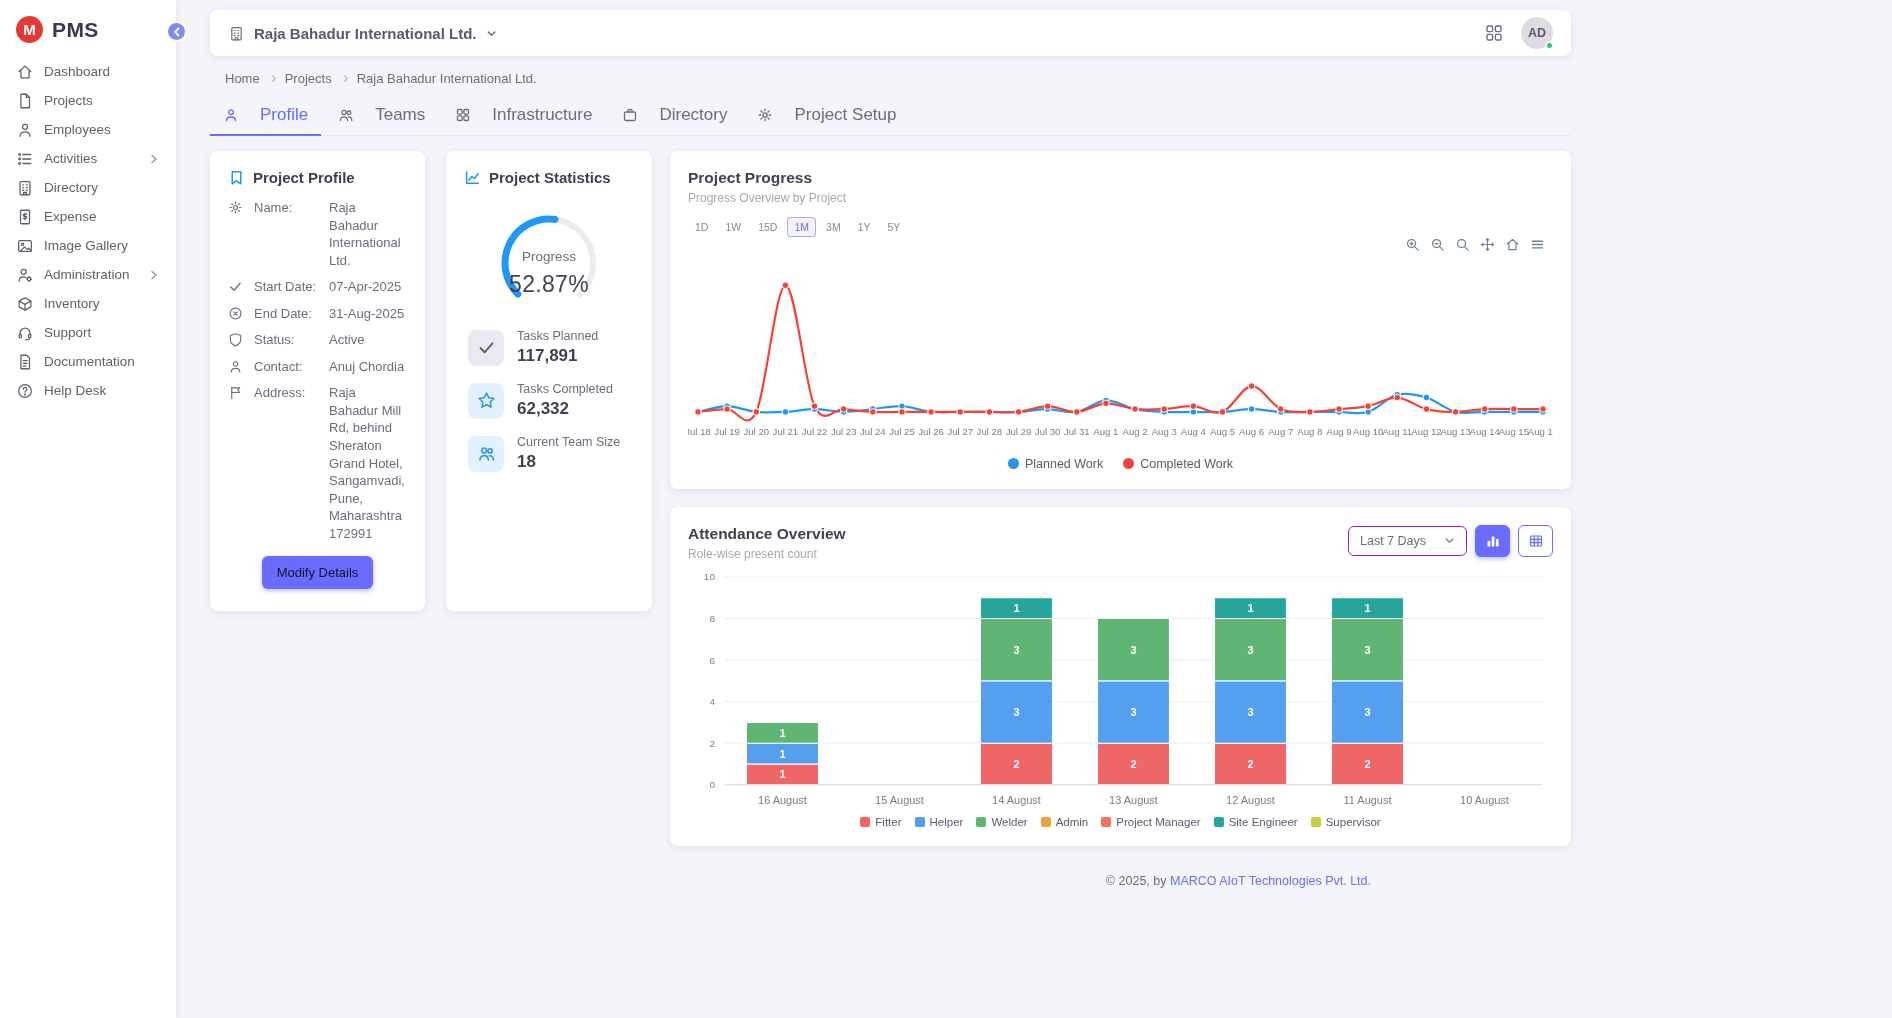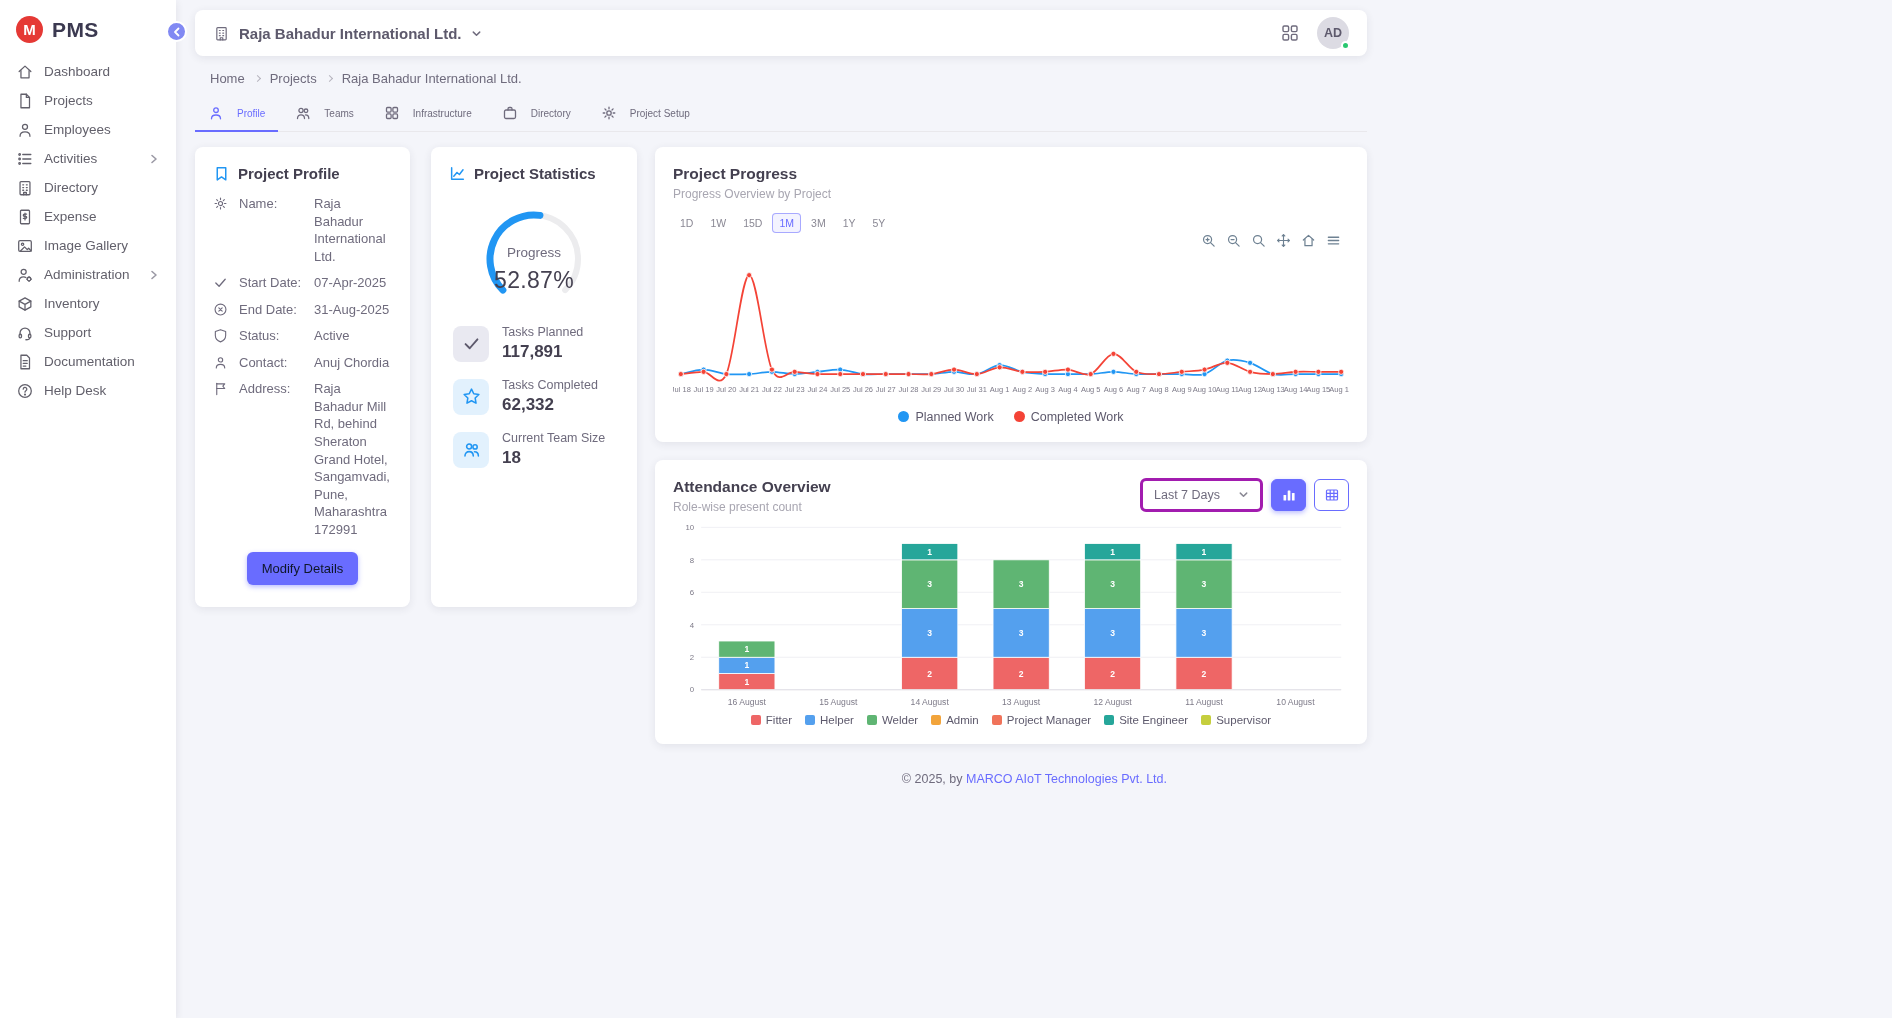--- a/index.html
+++ b/index.html
@@ -31,21 +31,21 @@
   .side-item .chev { margin-left:auto; width:12px; height:12px; color:#9b99a5; }
   .collapse-btn {
     position:absolute; left:166px; top:21px; width:21px; height:21px; border-radius:50%;
     background:#8189f3; border:2px solid #fff; color:#fff; cursor:pointer; padding:0;
     display:flex; align-items:center; justify-content:center; z-index:5;
   }
   .collapse-btn svg { width:10px; height:10px; }
 
   
   .main { flex:1; position:relative; }
-  .content { width:1172px; margin:10px 0 0 19px; }
+  .content { width:1361px; margin:10px 0 0 34px; }
 
   .header-card {
     height:46px; background:#fff; border-radius:8px; box-shadow:0 2px 9px rgba(47,43,61,.09);
     display:flex; align-items:center; padding:0 18px;
   }
   .company-select { display:flex; align-items:center; gap:9px; cursor:pointer; }
   .company-select svg { color:#6f6b7d; }
   .company-name { font-size:15px; font-weight:600; color:#5d596c; }
   .header-right { margin-left:auto; display:flex; align-items:center; gap:16px; }
   .apps-grid-btn { background:none; border:none; padding:2px; cursor:pointer; color:#6f6b7d; }
@@ -61,21 +61,21 @@
 
   .breadcrumb { display:flex; align-items:center; font-size:13px; color:#6f6b7d; margin:15px 0 0 15px; }
   .bc-link { cursor:pointer; }
   .bc-sep {
     width:5px; height:5px; border-right:1.6px solid #b5b3be; border-top:1.6px solid #b5b3be;
     transform:rotate(45deg); display:inline-block; margin:0 10px;
   }
 
   .tabs { display:flex; gap:4px; margin-top:10px; border-bottom:1px solid #e9e8ec; }
   .tab {
-    display:flex; align-items:center; gap:13px; padding:9px 13px; font-size:10px; font-weight:500;
+    display:flex; align-items:center; gap:21px; padding:9px 13px; font-size:17px; font-weight:500;
     color:#6f6b7d; border-bottom:2px solid transparent; margin-bottom:-1px; cursor:pointer;text-align:center;
   }
   .tab svg { width:16px; height:16px; }
   .tab.active { color:#696cff; border-bottom-color:#696cff; }
 
   .columns { display:flex; gap:18px; align-items:flex-start; margin-top:15px; }
   .col-left { width:442px; flex:none; display:flex; flex-direction:row; gap:21px; }
   .col-right { flex:1; display:flex; flex-direction:column; gap:18px; min-width:0; }
 
   .card { background:#fff; border-radius:8px; box-shadow:0 2px 9px rgba(47,43,61,.09); padding:18px; }
@@ -120,21 +120,21 @@
   #line-chart { width:100%; height:auto; }
   .chart-legend { display:flex; justify-content:center; gap:20px; font-size:12.5px; color:#5d596c; margin-top:2px; }
   .legend-item { display:flex; align-items:center; cursor:pointer; }
   .legend-dot { width:11px; height:11px; border-radius:50%; display:inline-block; margin-right:6px; }
   .legend-sq { width:10px; height:10px; border-radius:2px; display:inline-block; margin-right:5px; }
 
   
   .att-header { display:flex; justify-content:space-between; align-items:flex-start; }
   .att-controls { display:flex; gap:8px; align-items:center; }
   .select-box {
-    display:flex; align-items:center; gap:18px; border:3px solid #a21caf; border-radius:6px;
+    display:flex; align-items:center; gap:18px; border:1px solid #a21caf; border-radius:6px;
     padding:7px 11px; font-size:12.5px; color:#6f6b7d; cursor:pointer; background:#fff;
   }
   .select-box svg { width:11px; height:11px; color:#8a8894; }
   .icon-btn {
     width:35px; height:32px; border-radius:6px; display:flex; align-items:center; justify-content:center;
     cursor:pointer; border:1px solid #696cff; background:#fff; color:#696cff; padding:0;
   }
   .icon-btn svg { width:16px; height:16px; }
   .icon-btn.solid { background:#696cff; color:#fff; border-color:#696cff; box-shadow:0 2px 5px rgba(105,108,255,.45); }
   #bar-chart { width:100%; height:auto; margin-top:4px; }

